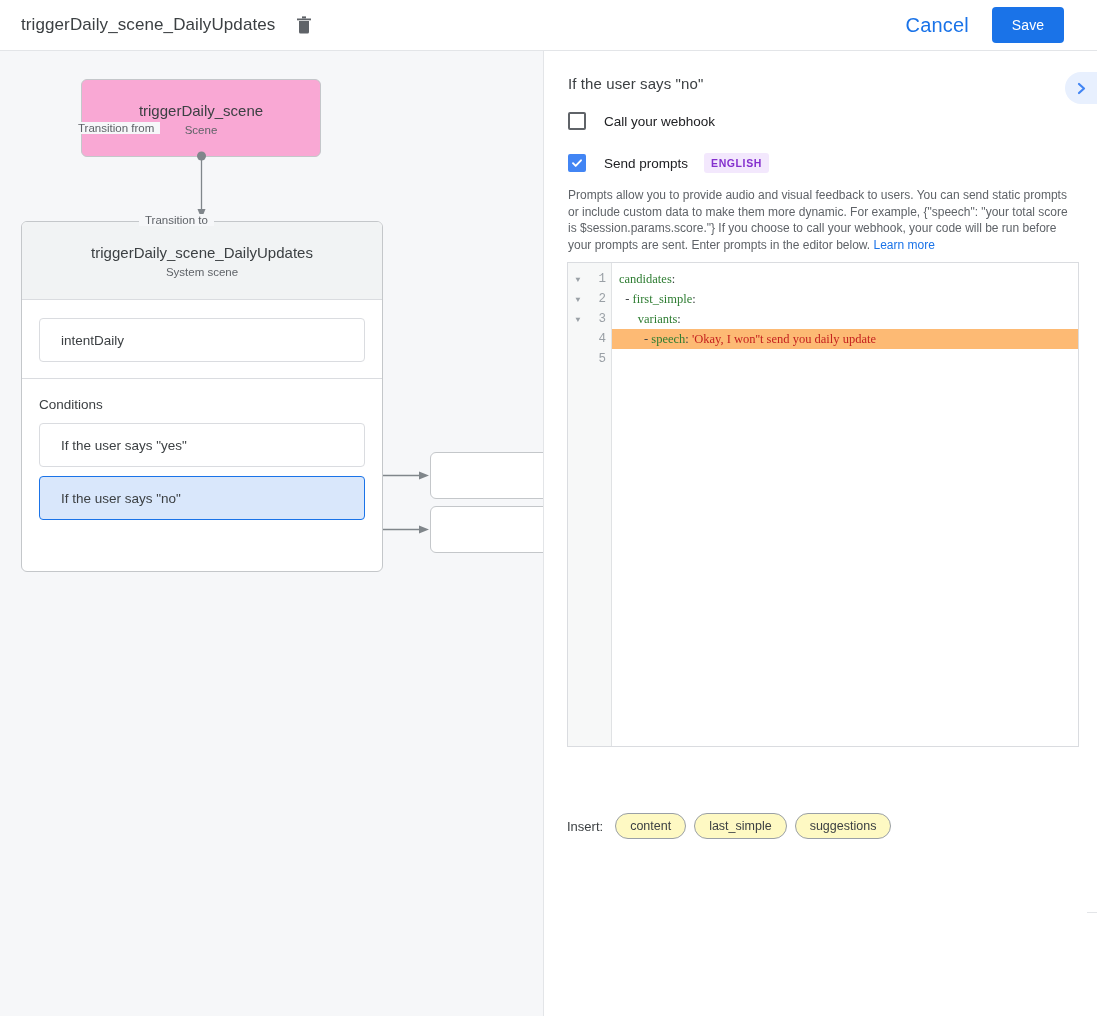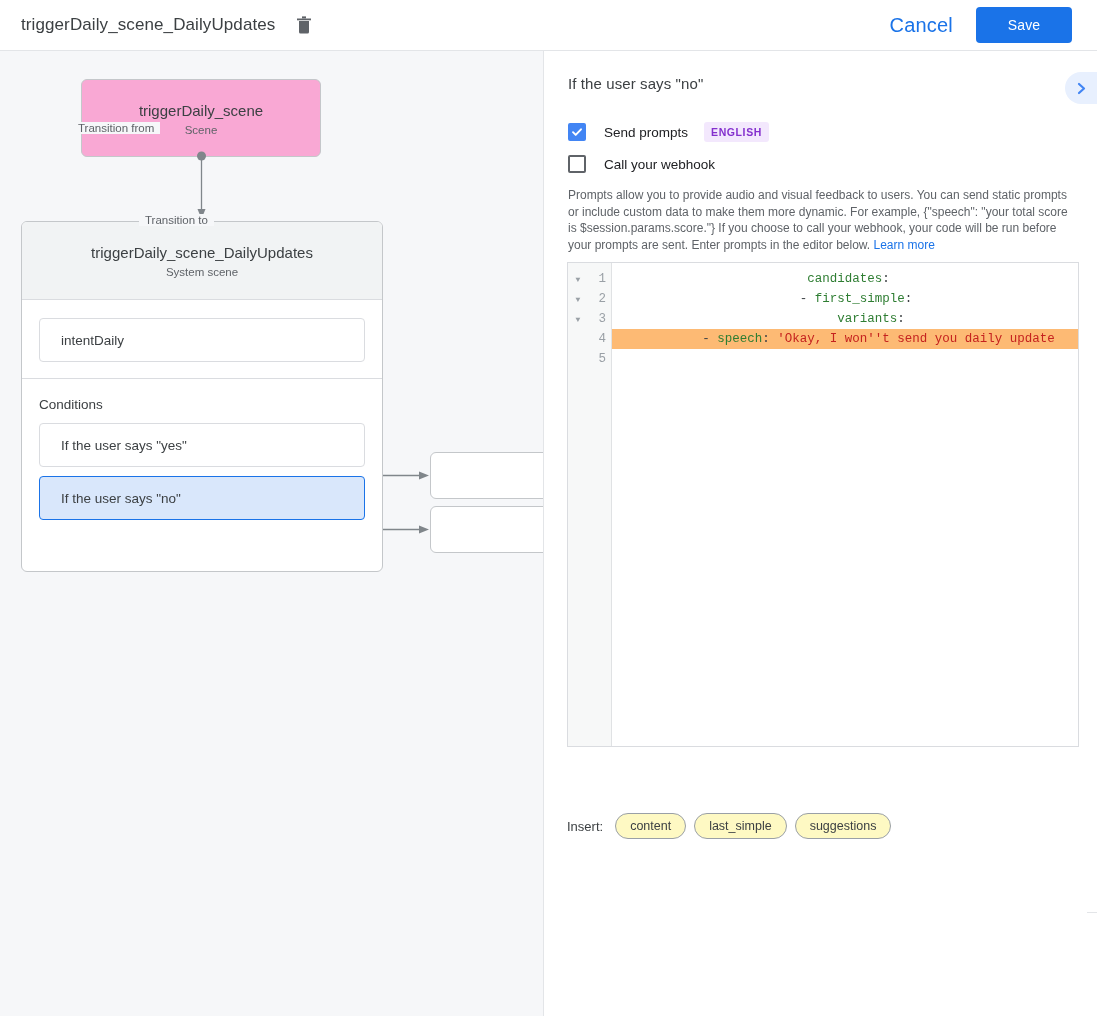--- a/index.html
+++ b/index.html
@@ -31,25 +31,25 @@
     display: flex; align-items: center; justify-content: center;
     cursor: pointer;
   }
   #topbar-spacer { flex: 1 1 auto; }
   #cancel-btn {
     font-size: 20px; color: #1a73e8; font-weight: 500;
     padding: 8px 14px; border-radius: 4px; cursor: pointer;
     letter-spacing: .2px; background: transparent; border: none;
   }
   #save-btn {
-    margin-left: 9px; margin-right: 25px;
+    margin-left: 9px; margin-right: 33px;
     background: #1a73e8; color: #ffffff;
     font-size: 14px; font-weight: 500; letter-spacing: .2px;
     border: none; border-radius: 4px;
-    width: 96px; height: 36px;
+    width: 72px; height: 36px;
     cursor: pointer;
   }
 
   
   #canvas {
     position: absolute; left: 0; top: 51px;
     width: 543px; height: 965px;
     background: #f6f7f9;
     overflow: hidden;
   }
@@ -215,22 +215,22 @@
   .gutter-row {
     height: 20px; display: flex; align-items: center;
     font-family: "Liberation Mono", monospace;
     font-size: 12.5px; color: #9aa0a6;
   }
   .fold { width: 20px; text-align: center; font-size: 8px; color: #9aa0a6; cursor: pointer; }
   .fold.empty { visibility: hidden; }
   .lineno { width: 20px; text-align: right; padding-right: 2px; }
   #code {
     flex: 1 1 auto; padding-top: 6px; overflow: hidden;
-    font-family: Liberation Mono, monospace;
-    font-size: 12.5px; white-space: pre; text-align: center;
+    font-family: Liberation Serif, serif;
+    font-size: 12.5px; white-space: pre;
   }
   .code-row { height: 20px; line-height: 20px; padding-left: 7px; }
   .code-row.hl { background: #fdba74; }
   .tok-key { color: #2e7d32; }
   .tok-plain { color: #3c4043; }
   .tok-str { color: #c5221f; }
 
   #insert-row {
     position: absolute; left: 567px; top: 813px;
     display: flex; align-items: center;
@@ -319,35 +319,35 @@
 
   <div id="panel-header">
     <div id="panel-title">If the user says "no"</div>
     <div id="collapse-btn">
       <svg width="13" height="13" viewBox="0 0 13 13" aria-hidden="true">
         <polyline points="4,2 9,6.5 4,11" fill="none" stroke="#4285f4" stroke-width="2.2" stroke-linecap="round" stroke-linejoin="round"></polyline>
       </svg>
     </div>
   </div>
 
+  <div class="checkbox-row" id="row-webhook">
+    <div class="cb"></div>
+    <div class="cb-label">Call your webhook</div>
+  </div>
+
   <div class="checkbox-row" id="row-prompts">
     <div class="cb checked">
       <svg width="12" height="12" viewBox="0 0 12 12" aria-hidden="true">
         <polyline points="2,6.2 4.7,8.9 10,3.3" fill="none" stroke="#ffffff" stroke-width="1.9" stroke-linecap="round" stroke-linejoin="round"></polyline>
       </svg>
     </div>
     <div class="cb-label">Send prompts</div>
     <div id="lang-badge">ENGLISH</div>
   </div>
 
-  <div class="checkbox-row" id="row-webhook">
-    <div class="cb"></div>
-    <div class="cb-label">Call your webhook</div>
-  </div>
-
   <div id="prompts-desc">
     <span>Prompts allow you to provide audio and visual feedback to users. You can send static prompts or include custom data to make them more dynamic. For example, {"speech": "your total score is $session.params.score."} If you choose to call your webhook, your code will be run before your prompts are sent. Enter prompts in the editor below.</span>
     <a>Learn more</a>
   </div>
 
   <div id="tabs">
     <div class="tab active">YAML</div>
     <div class="tab">JSON</div>
   </div>
 

